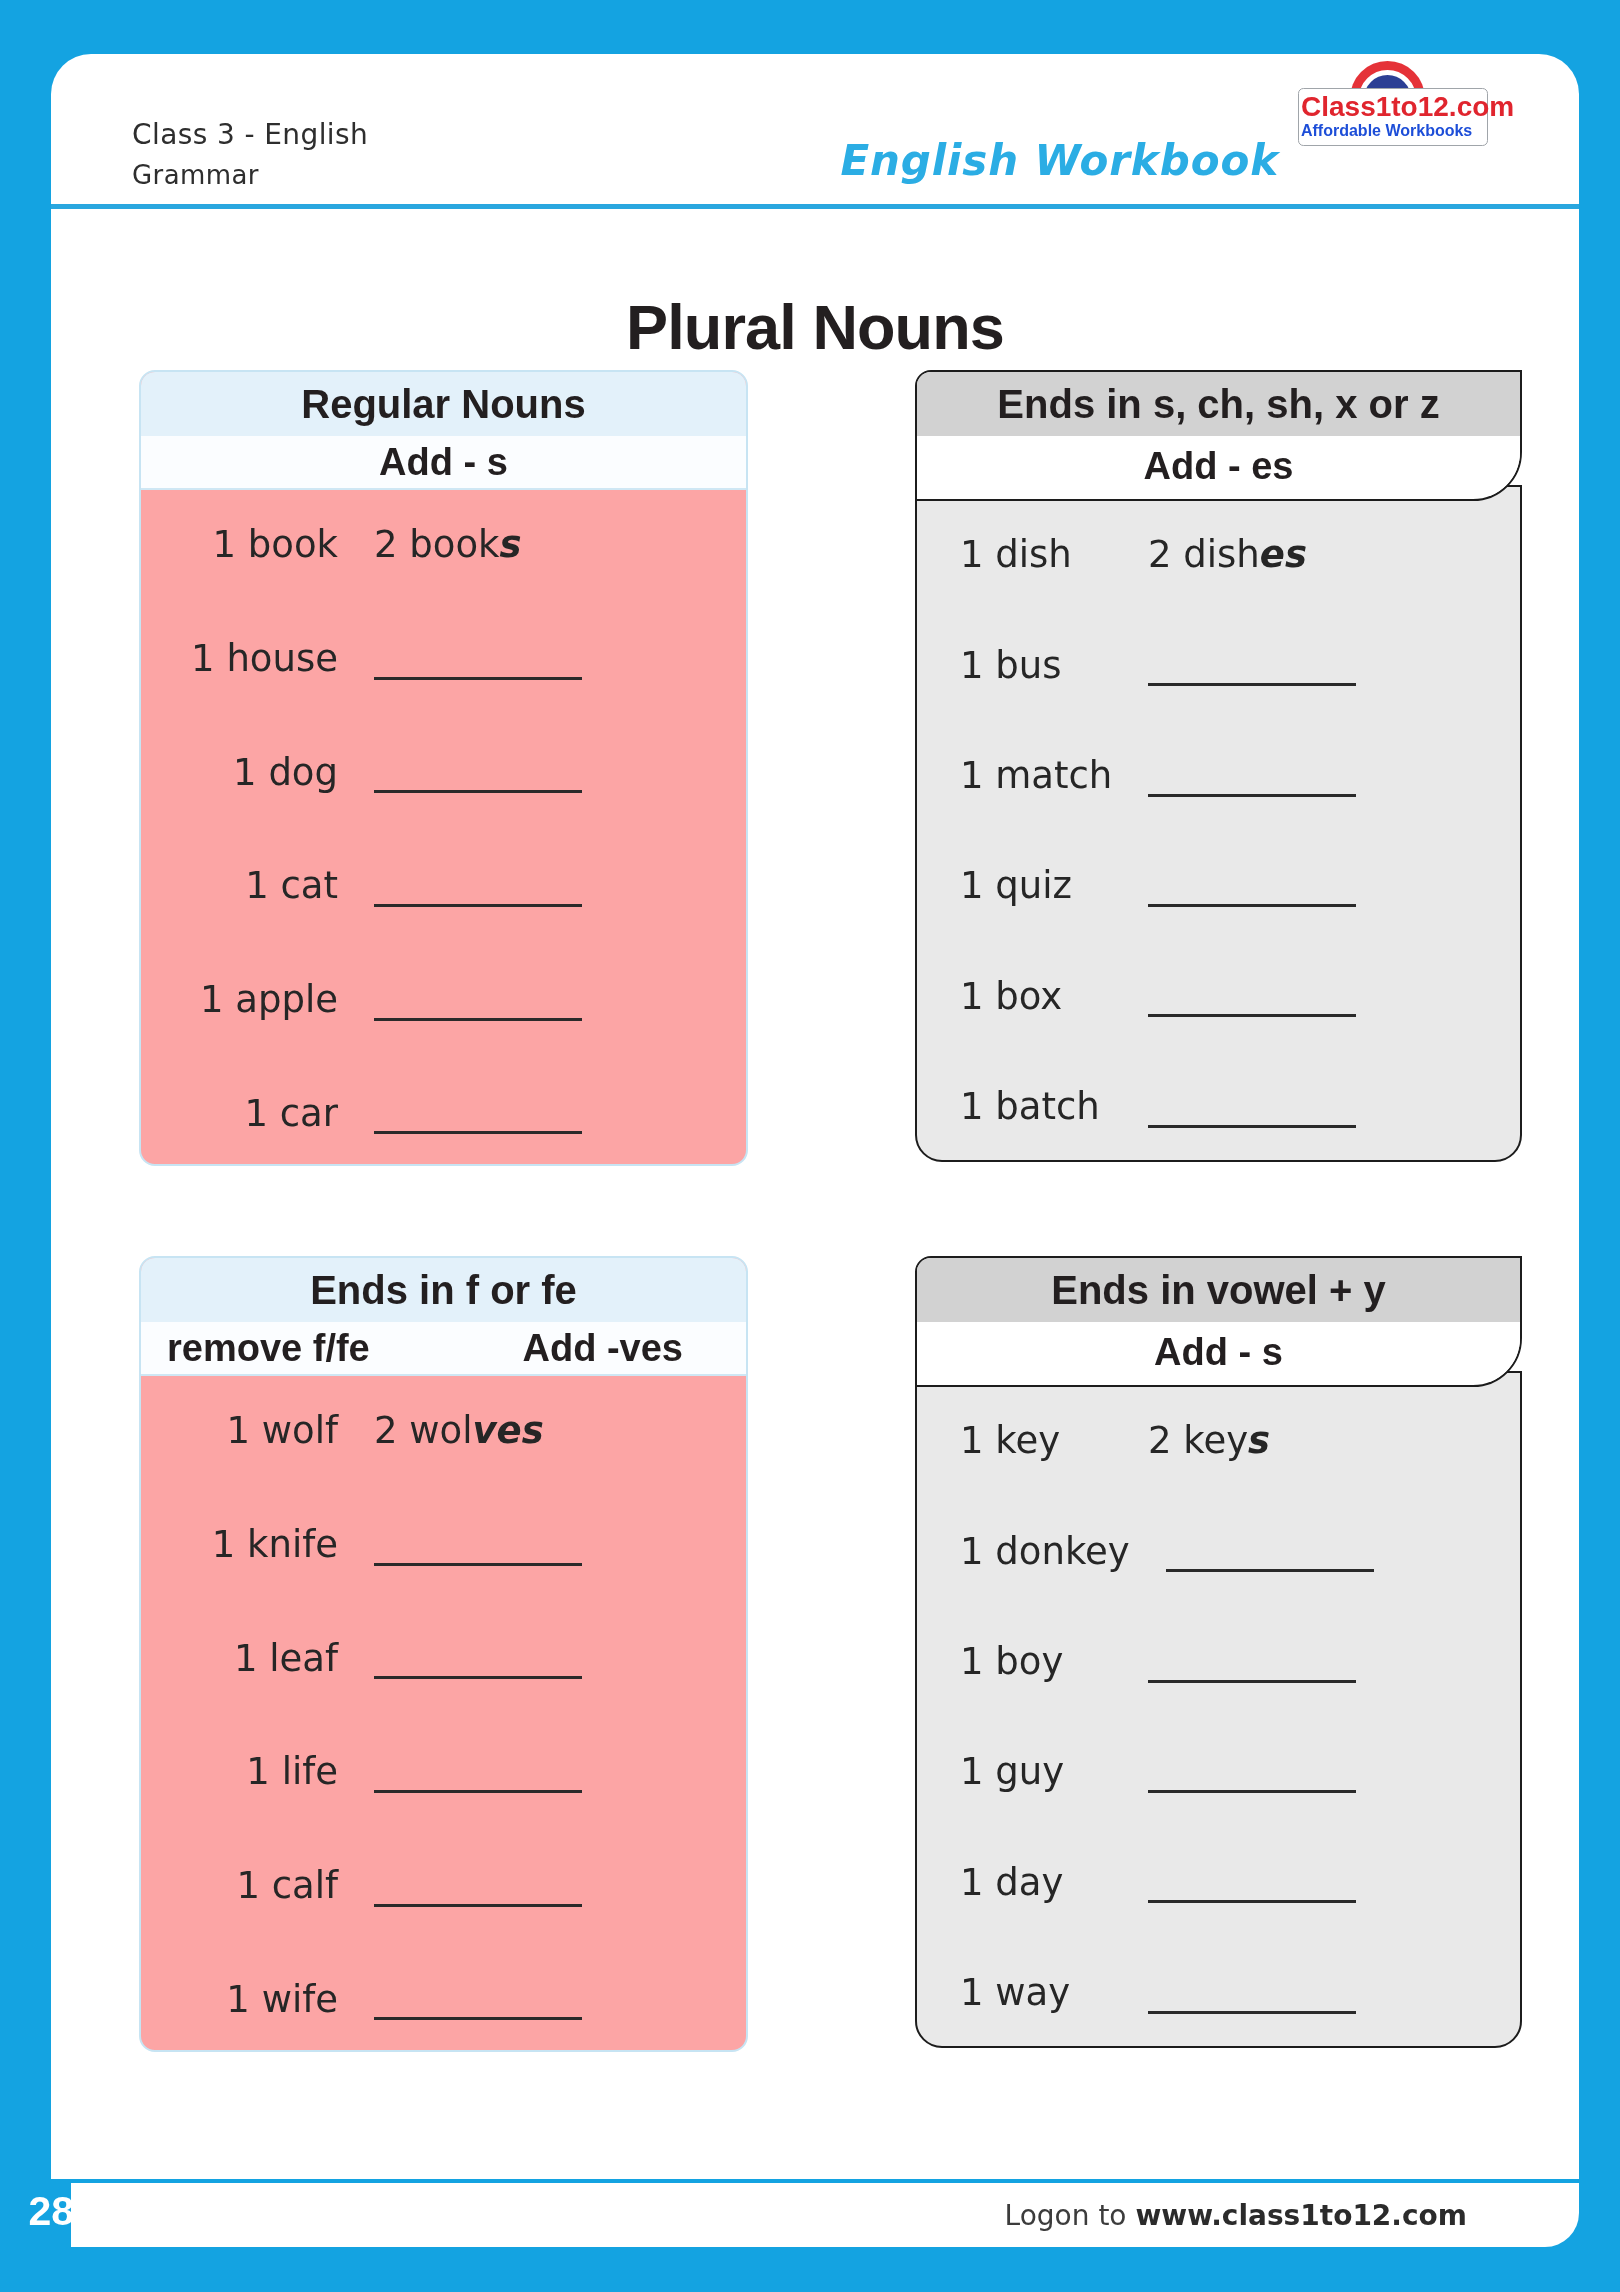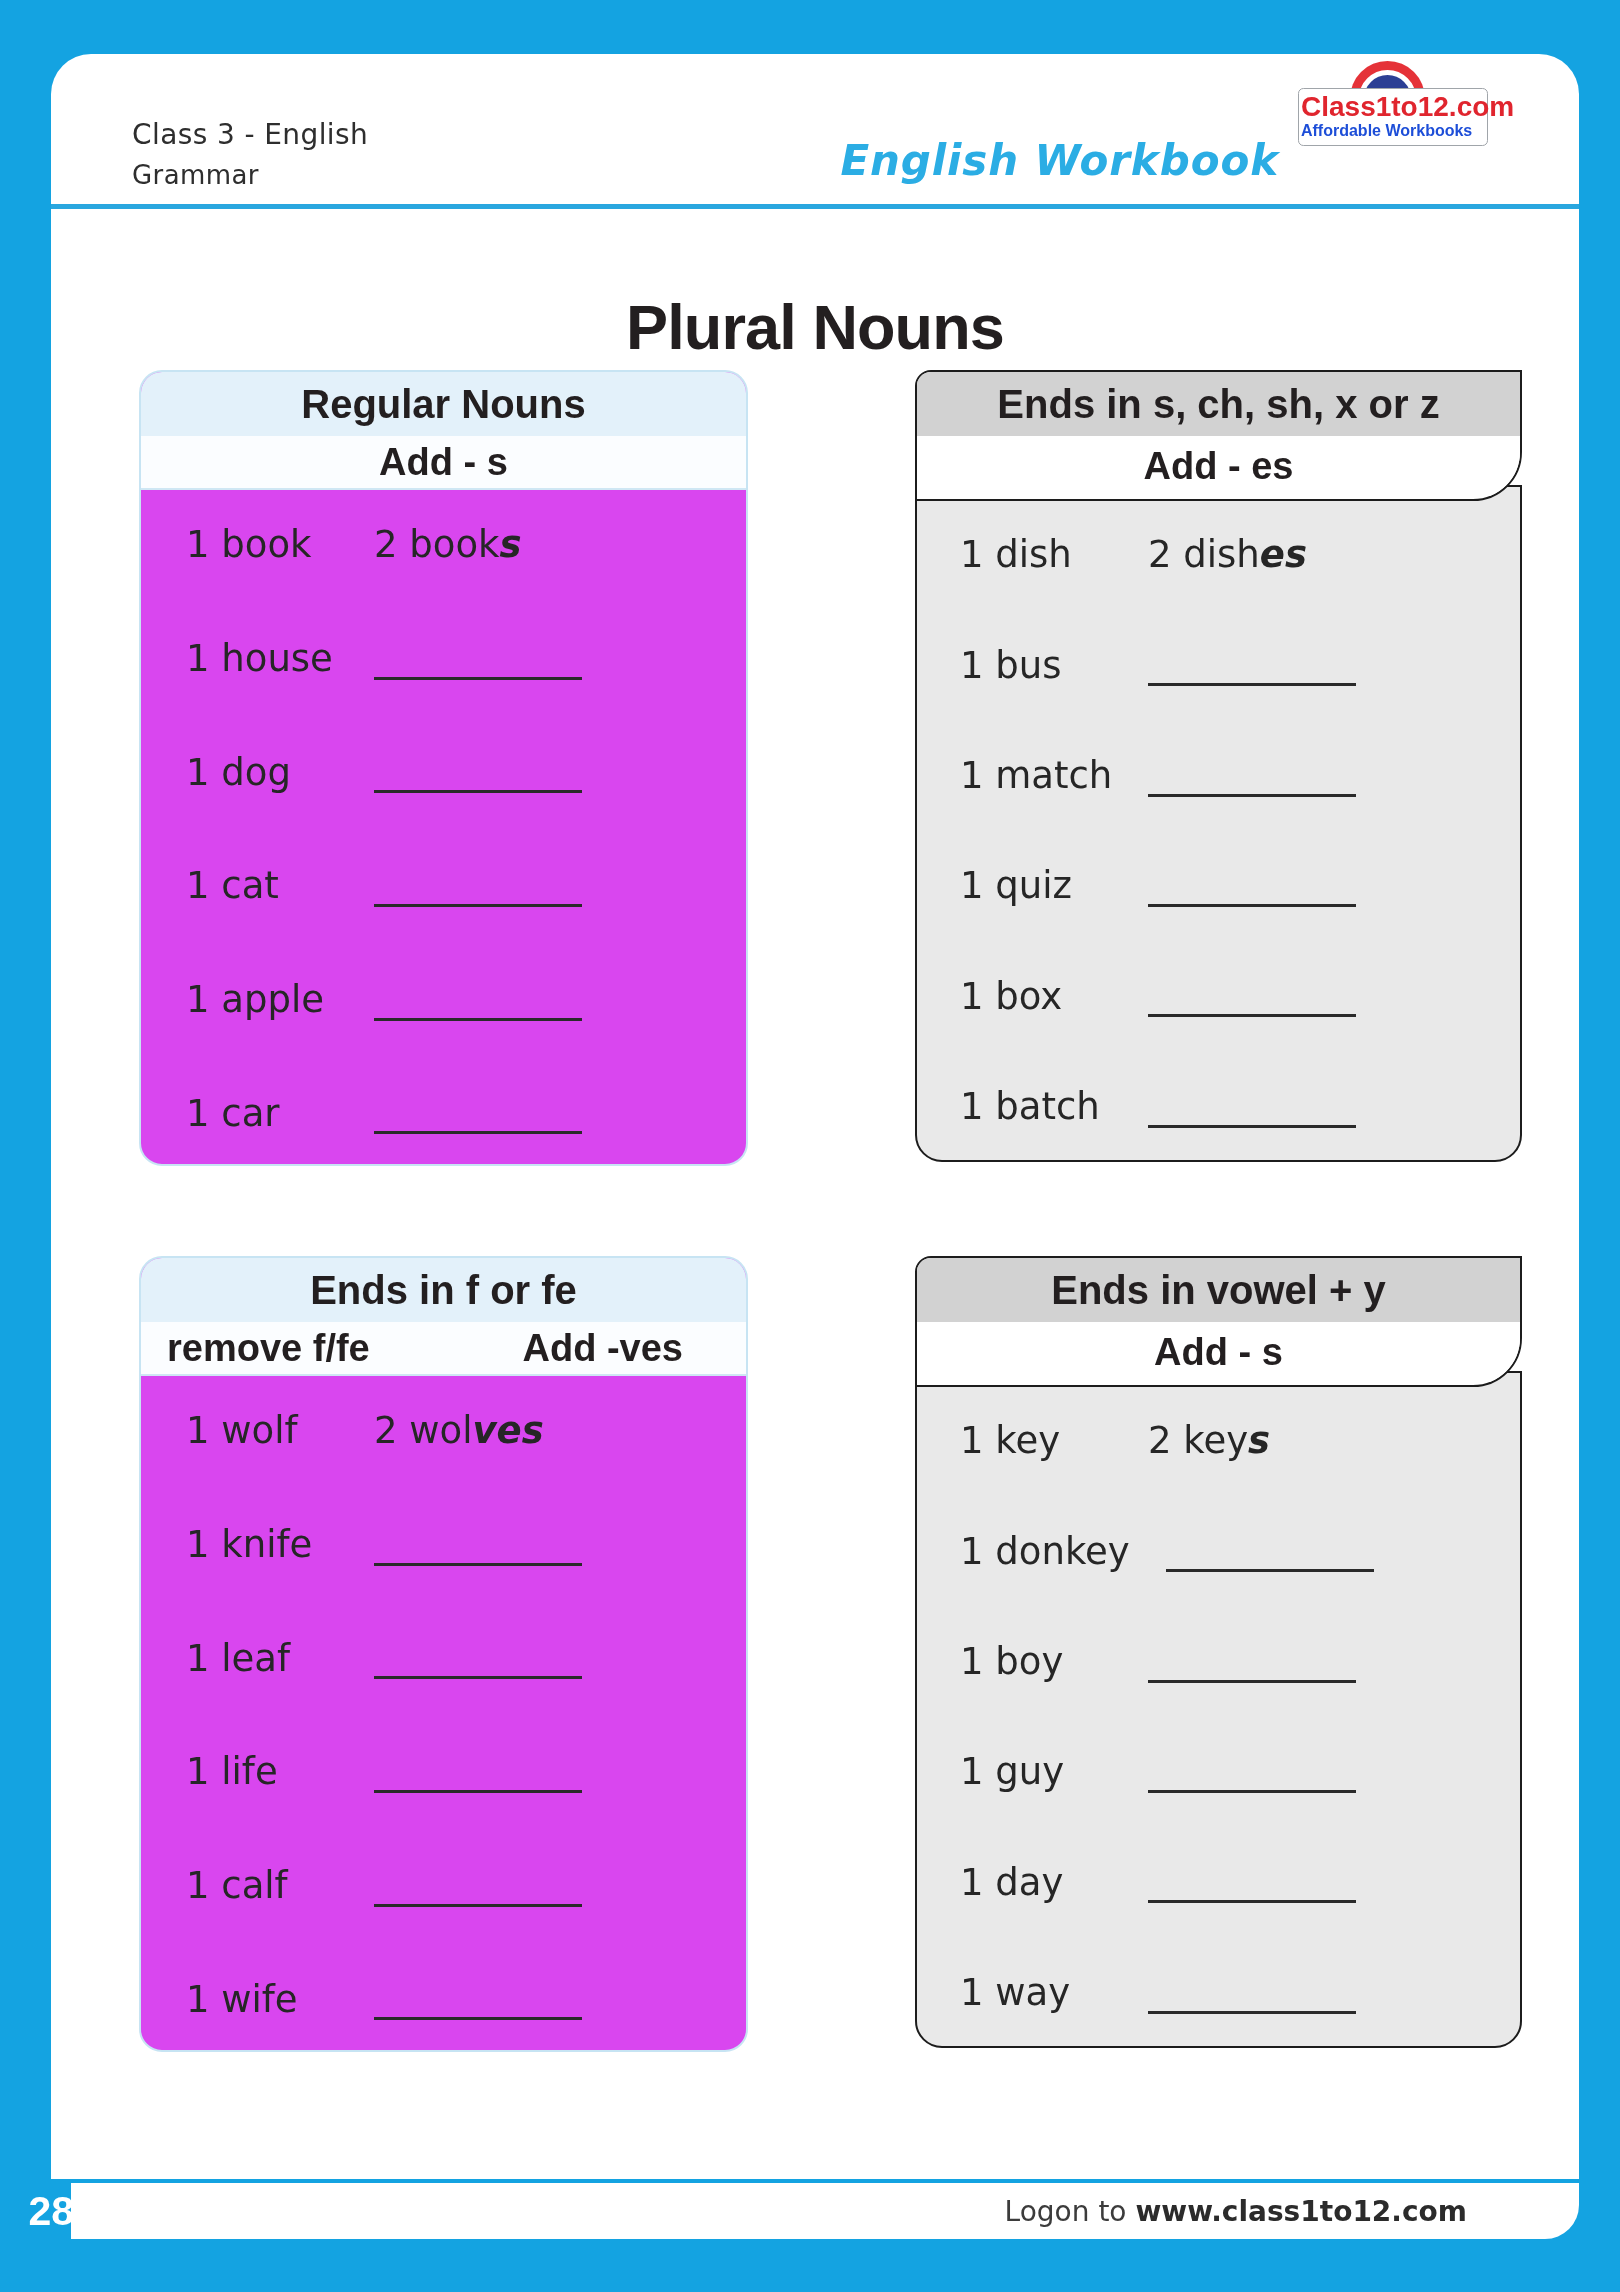--- a/index.html
+++ b/index.html
@@ -59,22 +59,22 @@
   }
   
   .card{position:absolute;width:605px;height:792px;}
   .card.c1{left:88px;top:316px;}
   .card.c2{left:864px;top:316px;width:607px;}
   .card.c3{left:88px;top:1202px;}
   .card.c4{left:864px;top:1202px;width:607px;}
 
   
   .card.blue{
-    border:2.7px solid #c7e4f3;border-radius:23px;
-    background:#d946ef;overflow:hidden;
+    border:2.7px solid #c7e4f3;border-radius:16px;
+    background:#fca5a5;overflow:hidden;text-align:right;
   }
   .blue .card-head{
     height:64px;background:#e3f1fa;
     display:flex;align-items:center;justify-content:center;
     font-family:"Liberation Sans",sans-serif;font-size:40px;font-weight:bold;color:#231f20;
   }
   .blue .card-sub{
     height:52px;background:#fbfdff;border-bottom:2.7px solid #cfe7f4;
     display:flex;align-items:center;justify-content:center;
     font-family:"Liberation Sans",sans-serif;font-size:38px;font-weight:bold;color:#231f20;
@@ -117,21 +117,21 @@
   }
   .singular{flex:0 0 152px;white-space:nowrap;line-height:1.1;}
   .answer{margin-left:36px;line-height:1.1;white-space:nowrap;}
   .suffix{font-weight:bold;font-style:italic;}
   .blank{
     display:inline-block;width:208px;height:41px;margin-left:36px;
     border-bottom:3.6px solid #2a2a2a;
   }
   
   .footer-strip{
-    position:absolute;left:71px;top:2183px;width:1508px;height:56px;
+    position:absolute;left:71px;top:2183px;width:1508px;height:64px;
     background:#ffffff;border-radius:0 0 34px 0;
   }
   .logon{
     position:absolute;right:112px;top:50%;transform:translateY(-50%);
     font-size:28px;color:#3c3c3c;
   }
   .logon b{color:#2b2b2b;}
   .page-num{
     position:absolute;left:19.7px;top:2188px;width:63px;
     text-align:center;color:#ffffff;font-weight:bold;font-size:41px;

